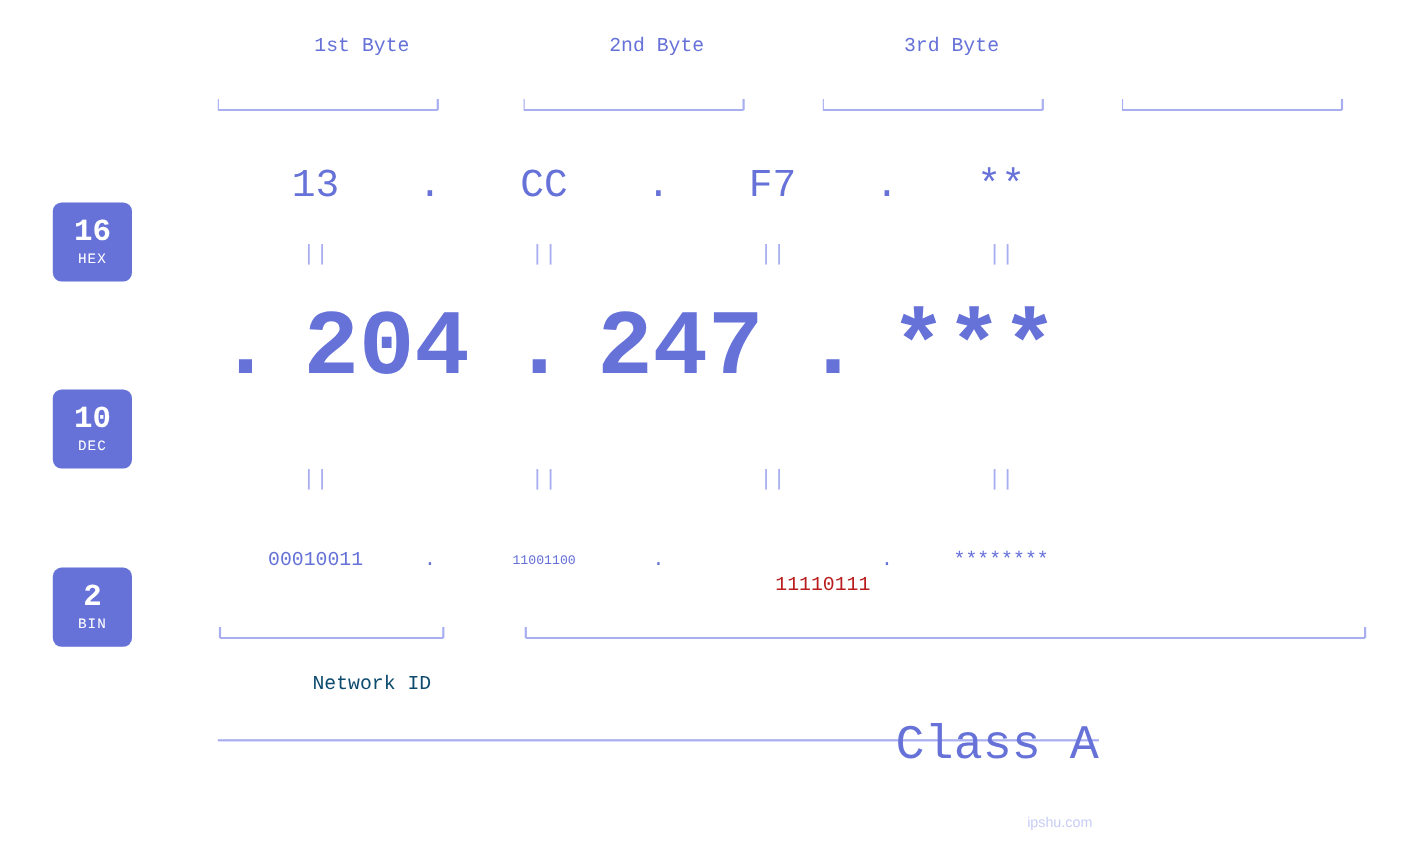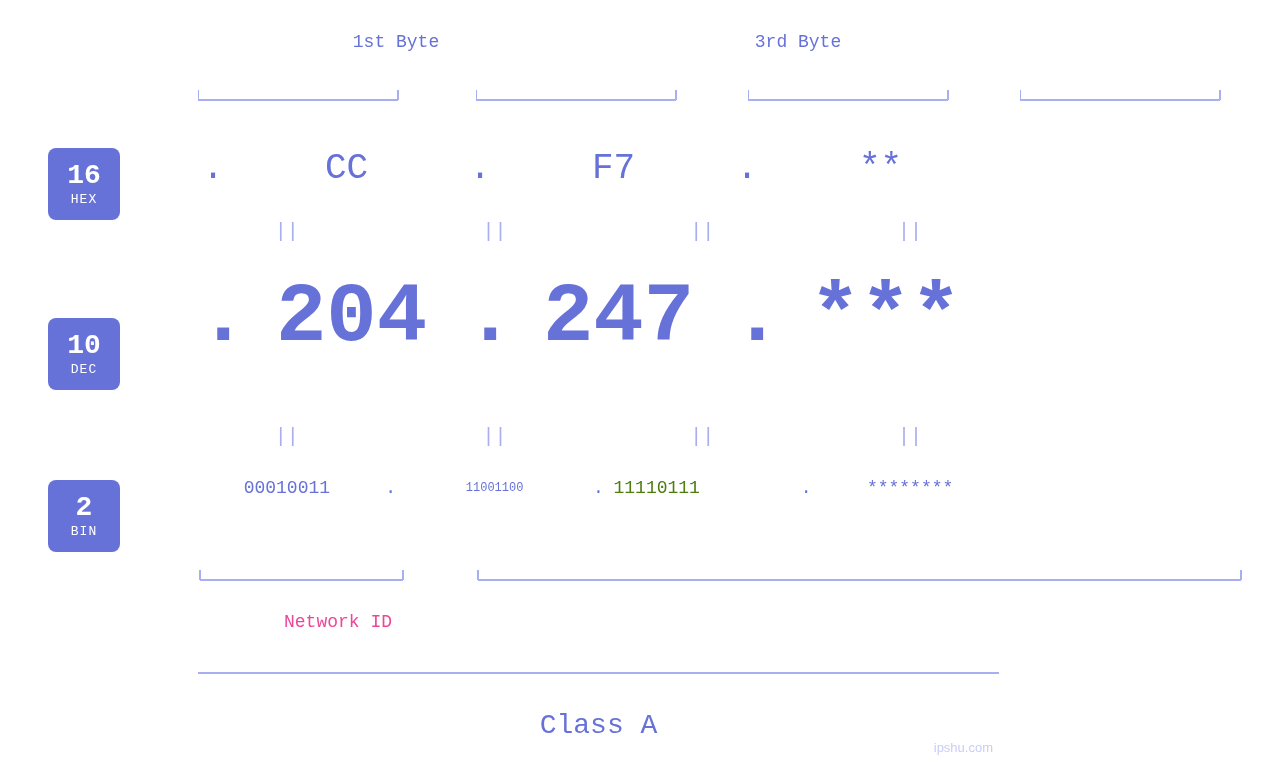--- a/index.html
+++ b/index.html
@@ -17,20 +17,21 @@
       width: 72px;
       height: 72px;
       background: #6672d8;
       border-radius: 8px;
       display: flex;
       flex-direction: column;
       align-items: center;
       justify-content: center;
       color: white;
       gap: 2px;
+      margin-top: 36px;
     }
 
     .badge-num {
       font-size: 28px;
       font-weight: bold;
       line-height: 1;
     }
 
     .badge-label {
       font-size: 13px;
@@ -65,20 +66,21 @@
       font-family: 'Courier New', Courier, monospace;
     }
   </style>
 </head>
 <body>
 
 <div class="content-area">
 
   <div class="byte-headers">
     <div class="byte-header">1st Byte</div>
+    <div class="byte-header">2nd Byte</div>
     <div class="byte-header">3rd Byte</div>
   </div>
 
   <svg style="position:absolute;top:85px;left:198px;" width="280" height="18">
     <line x1="0" y1="15" x2="0" y2="5" stroke="#a8aef0" stroke-width="2"></line>
     <line x1="0" y1="15" x2="200" y2="15" stroke="#a8aef0" stroke-width="2"></line>
     <line x1="200" y1="15" x2="200" y2="5" stroke="#a8aef0" stroke-width="2"></line>
   </svg>
 
   <svg style="position:absolute;top:85px;left:476px;" width="210" height="18">
@@ -114,20 +116,21 @@
   </div>
 
   <div style="position:absolute; left:48px; top:480px;">
     <div class="badge">
       <span class="badge-num">2</span>
       <span class="badge-label">BIN</span>
     </div>
   </div>
 
   <div style="position:absolute; top:148px; left:198px; right:30px; display:flex; align-items:center;">
+    <div style="flex:1; text-align:center; color:#6672d8; font-size:36px; font-family:'Courier New',monospace;">13</div>
     <div style="width:30px; text-align:center; color:#6672d8; font-size:36px; font-family:'Courier New',monospace;">.</div>
     <div style="flex:1; text-align:center; color:#6672d8; font-size:36px; font-family:'Courier New',monospace;">CC</div>
     <div style="width:30px; text-align:center; color:#6672d8; font-size:36px; font-family:'Courier New',monospace;">.</div>
     <div style="flex:1; text-align:center; color:#6672d8; font-size:36px; font-family:'Courier New',monospace;">F7</div>
     <div style="width:30px; text-align:center; color:#6672d8; font-size:36px; font-family:'Courier New',monospace;">.</div>
     <div style="flex:1; text-align:center; color:#6672d8; font-size:36px; font-family:'Courier New',monospace;">**</div>
   </div>
 
   <div style="position:absolute; top:220px; left:198px; right:30px; display:flex; align-items:center;">
     <div style="flex:1; text-align:center; color:#a8aef0; font-size:20px; font-family:'Courier New',monospace;">||</div>
@@ -156,38 +159,38 @@
     <div style="flex:1; text-align:center; color:#a8aef0; font-size:20px; font-family:'Courier New',monospace;">||</div>
     <div style="width:30px;"></div>
     <div style="flex:1; text-align:center; color:#a8aef0; font-size:20px; font-family:'Courier New',monospace;">||</div>
   </div>
 
   <div style="position:absolute; top:478px; left:198px; right:30px; display:flex; align-items:center;">
     <div style="flex:1; text-align:center; color:#6672d8; font-size:18px; font-family:'Courier New',monospace;">00010011</div>
     <div style="width:30px; text-align:center; color:#6672d8; font-size:18px; font-family:'Courier New',monospace;">.</div>
     <div style="flex:1; text-align:center; color:#6672d8; font-size:12px; font-family:'Courier New',monospace;">11001100</div>
     <div style="width:30px; text-align:center; color:#6672d8; font-size:18px; font-family:'Courier New',monospace;">.</div>
-    <div style="flex:1; text-align:left; color:#4d7c0f; font-size:18px; font-family:'Courier New',monospace;">11110111</div>
+    <div style="flex:1; text-align:right; color:#b91c1c; font-size:18px; font-family:'Courier New',monospace;margin-top:44px;">11110111</div>
     <div style="width:30px; text-align:center; color:#6672d8; font-size:18px; font-family:'Courier New',monospace;">.</div>
     <div style="flex:1; text-align:center; color:#6672d8; font-size:18px; font-family:'Courier New',monospace;">********</div>
   </div>
 
   <svg style="position:absolute; top:565px; left:198px;" width="280" height="18">
     <line x1="2" y1="5" x2="2" y2="15" stroke="#a8aef0" stroke-width="2"></line>
     <line x1="2" y1="15" x2="205" y2="15" stroke="#a8aef0" stroke-width="2"></line>
     <line x1="205" y1="15" x2="205" y2="5" stroke="#a8aef0" stroke-width="2"></line>
   </svg>
 
   <svg style="position:absolute; top:565px; left:476px;" width="775" height="18">
     <line x1="2" y1="5" x2="2" y2="15" stroke="#a8aef0" stroke-width="2"></line>
     <line x1="2" y1="15" x2="765" y2="15" stroke="#a8aef0" stroke-width="2"></line>
     <line x1="765" y1="15" x2="765" y2="5" stroke="#a8aef0" stroke-width="2"></line>
   </svg>
 
-  <div style="position:absolute; top:612px; left:198px; width:280px; text-align:center; color:#ec4899; font-size:18px; font-family:'Courier New',monospace;">Network ID</div>
+  <div style="position:absolute; top:612px; left:198px; width:280px; text-align:center; color:#0c4a6e; font-size:18px; font-family:'Courier New',monospace;">Network ID</div>
 
   <div style="position:absolute; top:672px; left:198px; right:30px; height:2px; background:#a8aef0;"></div>
 
-  <div style="position:absolute; top:710px; left:198px; right:30px; text-align:center; color:#6672d8; font-size:28px; font-family:'Courier New',monospace;">Class A</div>
+  <div style="position:absolute; top:653px; left:198px; right:30px; text-align:right; color:#6672d8; font-size:44px; font-family:'Courier New',monospace;">Class A</div>
 
   <div style="position:absolute; bottom:12px; right:36px; color:#c8cdf5; font-size:13px; font-family:Arial,sans-serif;">ipshu.com</div>
 
 </div>
 
 </body></html>

